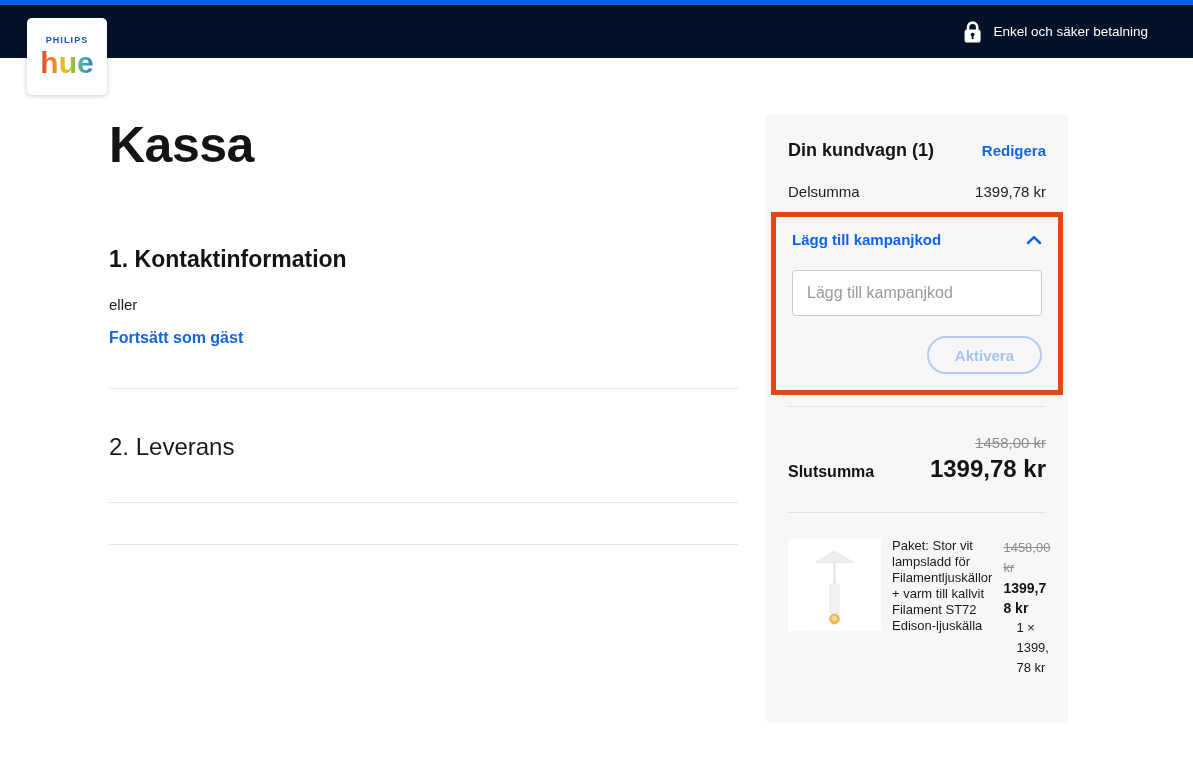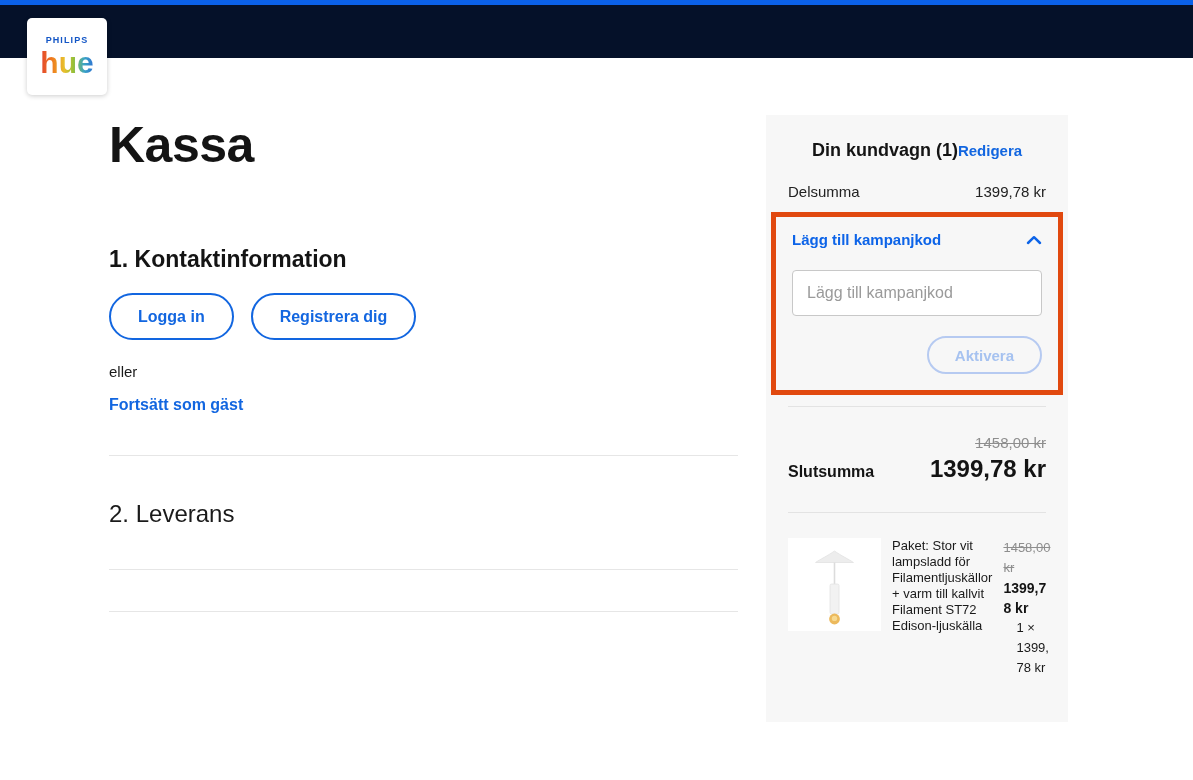--- a/index.html
+++ b/index.html
@@ -50,21 +50,21 @@
   .or-text { font-size:15px; margin-top:23px; color:#1a1a1a; }
   .guest-link { display:inline-block; margin-top:16px; font-size:16px; font-weight:600; color:#1266e0; text-decoration:none; cursor:pointer; }
   .divider { border:none; border-top:1px solid #e6e6e6; margin-top:41px; }
   .step-title { font-size:24px; font-weight:400; color:#1a1a1a; margin-top:44px; }
 
   
   .cart {
     position:absolute; left:766px; top:115px; width:302px; height:607px;
     background:#f7f7f7;
   }
-  .cart-header { display:flex; justify-content:center; align-items:baseline; padding:25px 22px 0; }
+  .cart-header { display:flex; justify-content:space-between; align-items:baseline; padding:25px 22px 0; }
   .cart-title { font-size:18px; font-weight:700; color:#141414; }
   .edit-link { font-size:15px; font-weight:600; color:#1266e0; text-decoration:none; cursor:pointer; }
   .subtotal-row { display:flex; justify-content:space-between; margin:22px 22px 0; font-size:15px; color:#222; }
 
   .promo-box {
     margin:12px 5px 0; border:5px solid #e1490f;
     padding:12px 16px 16px; background:#f7f7f7;
   }
   .promo-toggle { display:flex; justify-content:space-between; align-items:center; cursor:pointer; margin-top:2px; }
   .promo-toggle-label { color:#0d64e8; font-size:15px; font-weight:700; }
@@ -99,31 +99,38 @@
 </style>
 </head>
 <body>
 
 <div class="header">
   <div class="top-strip"></div>
   <div class="logo-card">
     <div class="brand-philips">PHILIPS</div>
     <div class="brand-hue">hue</div>
   </div>
+  <div class="secure-note">
+    <span style="display:inline-flex;">
+      <svg width="19" height="24" viewBox="0 0 19 24">
+        <path d="M5 11 V7.2 a4.6 4.6 0 0 1 9.2 0 V11" fill="none" stroke="#ffffff" stroke-width="2.6"></path>
+        <rect x="1.6" y="9.6" width="16" height="13" rx="2.6" fill="#ffffff"></rect>
+        <circle cx="9.6" cy="14.6" r="1.9" fill="#051129"></circle>
+        <rect x="8.7" y="15.4" width="1.8" height="3.7" fill="#051129"></rect>
+      </svg>
+    </span>
+    <span>Enkel och säker betalning</span>
+  </div>
 </div>
 
 <div class="main">
   <h1 class="page-title">Kassa</h1>
 
   <h2 class="step1-title">1. Kontaktinformation</h2>
 
-  <div class="btn-row">
-    <button class="pill-btn">Logga in</button>
-    <button class="pill-btn">Registrera dig</button>
-  </div>
 
   <p class="or-text">eller</p>
   <a class="guest-link">Fortsätt som gäst</a>
 
   <hr class="divider">
   <h2 class="step-title">2. Leverans</h2>
   <hr class="divider">
   <hr class="divider">
 </div>
 

